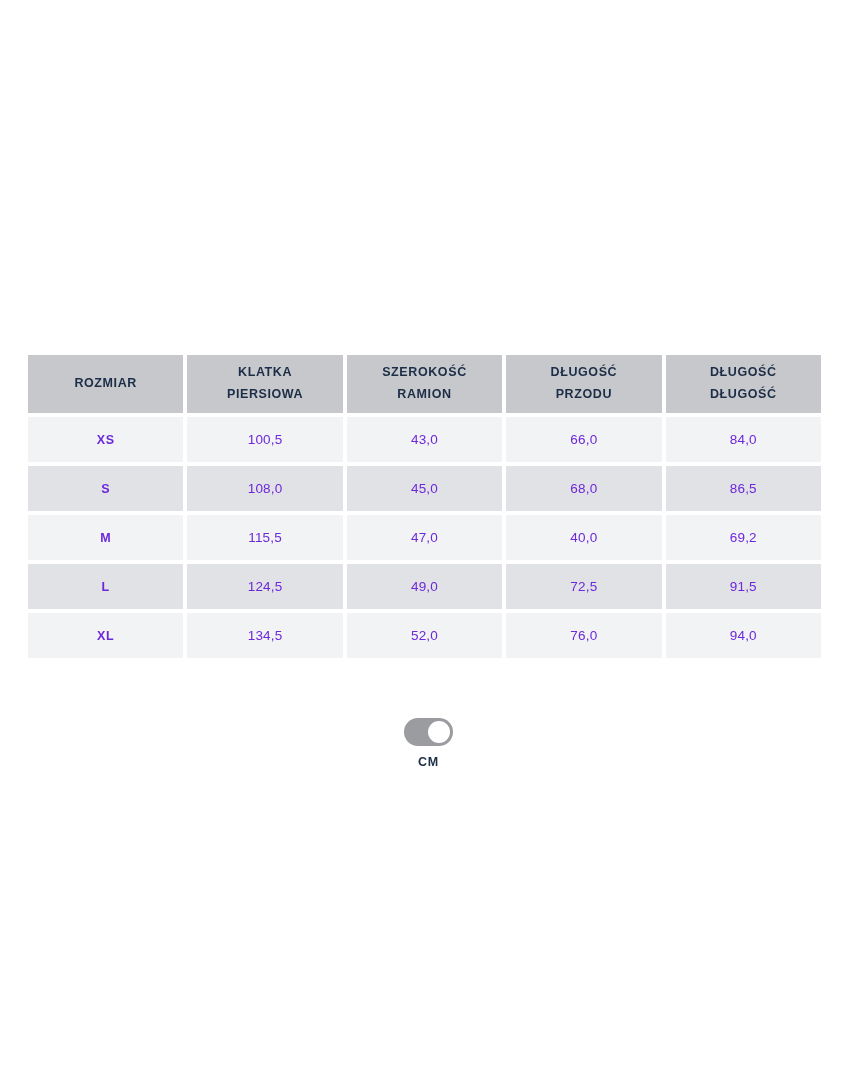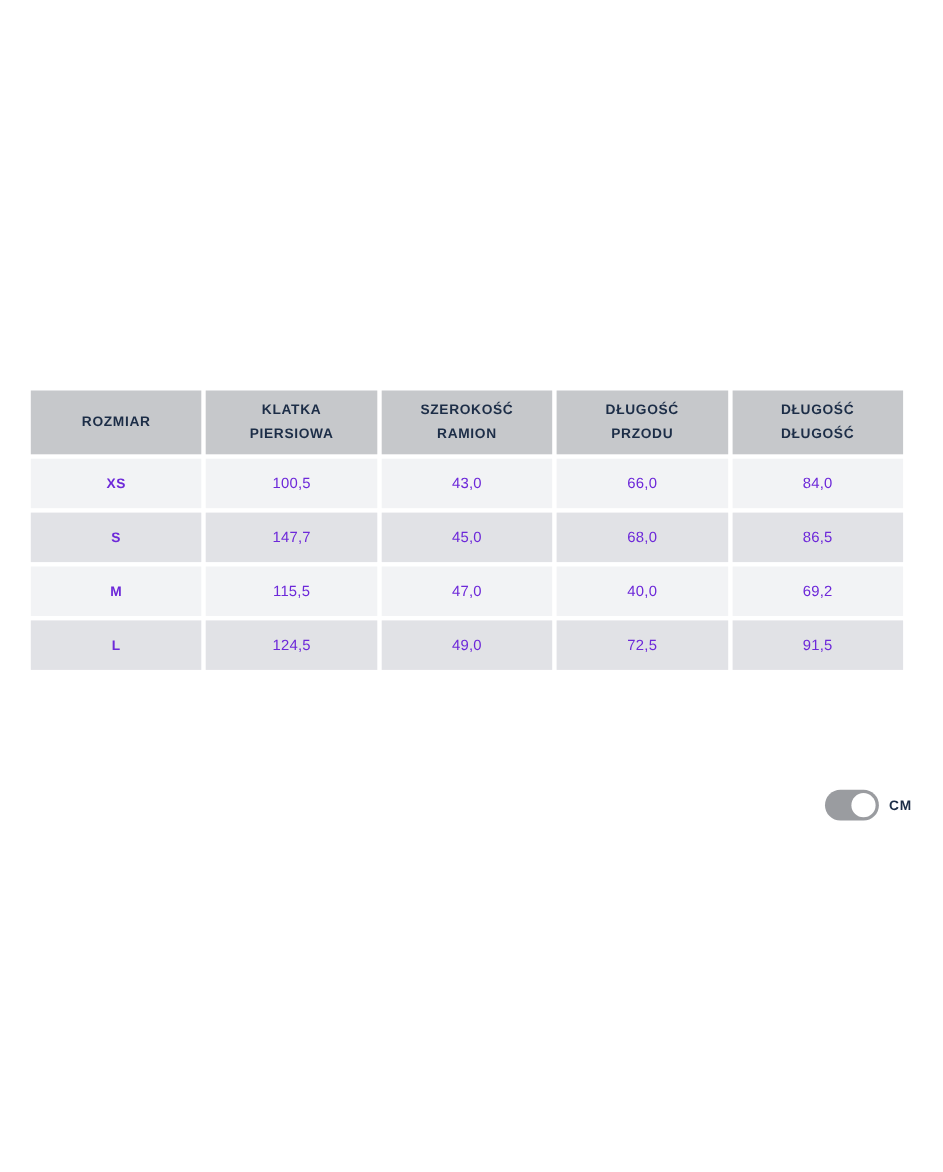--- a/index.html
+++ b/index.html
@@ -69,20 +69,21 @@
 
   .unit-toggle-row {
     position: absolute;
     left: 28px;
     top: 718px;
     width: 801px;
     display: flex;
     justify-content: flex-end;
     align-items: center;
     gap: 9px;
+    flex-direction: column;
   }
 
   .toggle-switch {
     width: 49px;
     height: 28px;
     border-radius: 14px;
     background: #9a9ca0;
     position: relative;
     flex: none;
     cursor: pointer;
@@ -121,39 +122,46 @@
     <tbody>
       <tr class="row-odd">
         <td class="size-label">XS</td>
         <td>100,5</td>
         <td>43,0</td>
         <td>66,0</td>
         <td>84,0</td>
       </tr>
       <tr class="row-even">
         <td class="size-label">S</td>
-        <td>147,7</td>
+        <td>108,0</td>
         <td>45,0</td>
         <td>68,0</td>
         <td>86,5</td>
       </tr>
       <tr class="row-odd">
         <td class="size-label">M</td>
         <td>115,5</td>
         <td>47,0</td>
         <td>40,0</td>
         <td>69,2</td>
       </tr>
       <tr class="row-even">
         <td class="size-label">L</td>
         <td>124,5</td>
         <td>49,0</td>
         <td>72,5</td>
         <td>91,5</td>
       </tr>
+      <tr class="row-odd">
+        <td class="size-label">XL</td>
+        <td>134,5</td>
+        <td>52,0</td>
+        <td>76,0</td>
+        <td>94,0</td>
+      </tr>
     </tbody>
   </table>
 </div>
 
 <div class="unit-toggle-row">
   <div class="toggle-switch">
     <div class="toggle-knob"></div>
   </div>
   <span class="unit-label">CM</span>
 </div>

